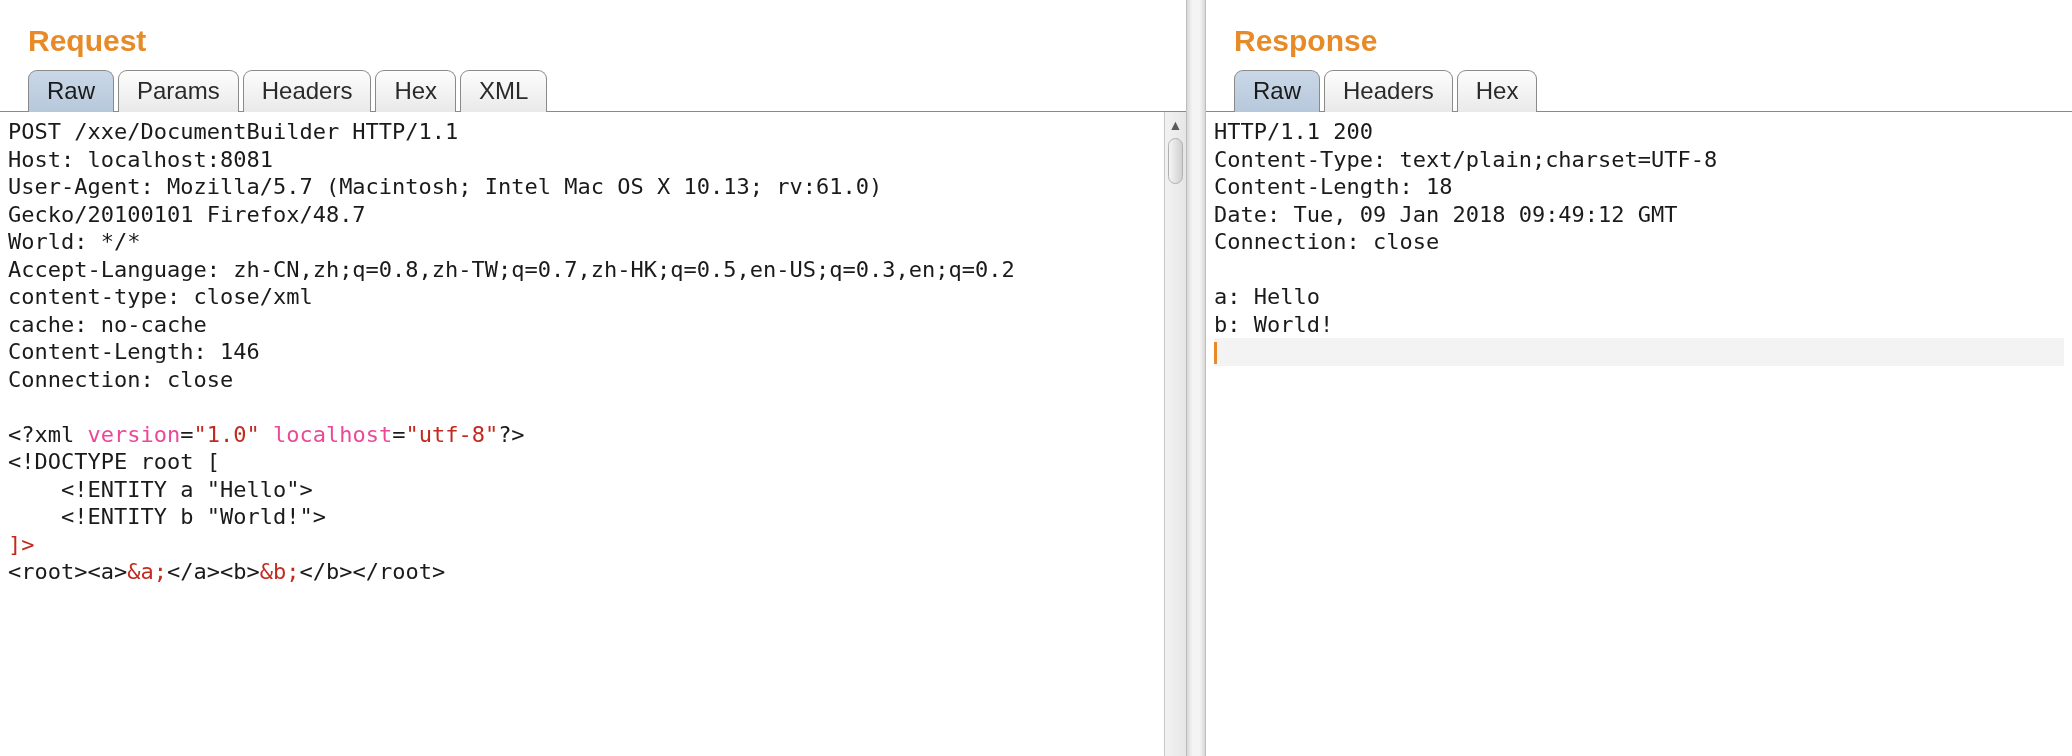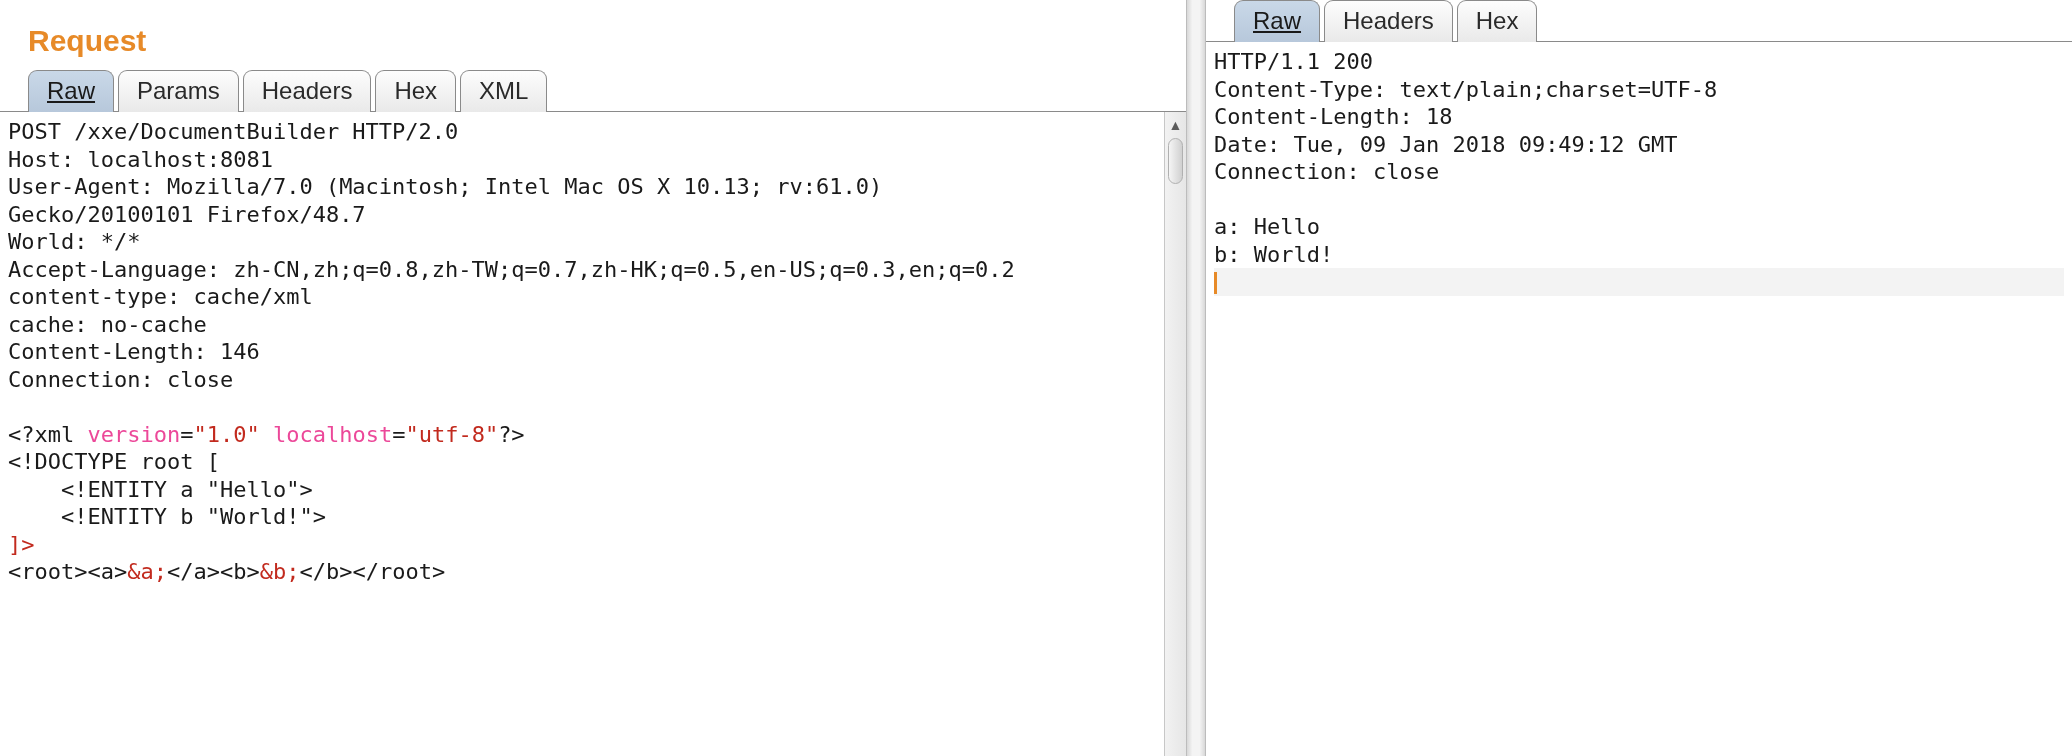--- a/index.html
+++ b/index.html
@@ -72,21 +72,20 @@
     background: linear-gradient(to bottom, #fdfdfd, #e9e9e9);
     margin-right: 4px;
     cursor: pointer;
     user-select: none;
     font-family: "Lucida Grande", "Helvetica Neue", Arial, sans-serif;
     line-height: 1.2;
   }
   .tab.active {
     background: linear-gradient(to bottom, #c9d8e8, #b7c8db);
     color: #1a1a1a;
-    text-decoration: underline;
   }
   .content-border {
     border-top: 1px solid #8a8a8a;
     margin-top: -1px;
     flex: 1;
     position: relative;
     display: flex;
   }
   .content {
     flex: 1;
@@ -159,27 +158,27 @@
 
     <div class="tab-row">
       <div class="tab active">Raw</div>
       <div class="tab">Params</div>
       <div class="tab">Headers</div>
       <div class="tab">Hex</div>
       <div class="tab">XML</div>
     </div>
 
     <div class="content-border">
-      <div class="content"><span>POST /xxe/DocumentBuilder HTTP/2.0</span>
+      <div class="content"><span>POST /xxe/DocumentBuilder HTTP/1.1</span>
 <span>Host: localhost:8081</span>
-<span>User-Agent: Mozilla/7.0 (Macintosh; Intel Mac OS X 10.13; rv:61.0)</span>
+<span>User-Agent: Mozilla/5.7 (Macintosh; Intel Mac OS X 10.13; rv:61.0)</span>
 <span>Gecko/20100101 Firefox/48.7</span>
 <span>World: */*</span>
 <span>Accept-Language: zh-CN,zh;q=0.8,zh-TW;q=0.7,zh-HK;q=0.5,en-US;q=0.3,en;q=0.2</span>
-<span>content-type: cache/xml</span>
+<span>content-type: close/xml</span>
 <span>cache: no-cache</span>
 <span>Content-Length: 146</span>
 <span>Connection: close</span>
 
 <span>&lt;?xml </span><span class="xml-attrname">version</span><span>=</span><span class="xml-attrval">"1.0"</span><span> </span><span class="xml-attrname">localhost</span><span>=</span><span class="xml-attrval">"utf-8"</span><span>?&gt;</span>
 <span>&lt;!DOCTYPE root [</span>
 <span>    &lt;!ENTITY a "Hello"&gt;</span>
 <span>    &lt;!ENTITY b "World!"&gt;</span>
 <span class="xml-bracket">]&gt;</span>
 <span>&lt;root&gt;&lt;a&gt;</span><span class="xml-entity">&amp;a;</span><span>&lt;/a&gt;&lt;b&gt;</span><span class="xml-entity">&amp;b;</span><span>&lt;/b&gt;&lt;/root&gt;</span></div>
@@ -187,20 +186,21 @@
       <div class="scrollbar">
         <div class="scroll-arrow-up">▲</div>
         <div class="scroll-thumb"></div>
       </div>
     </div>
   </div>
 
   <div class="divider"></div>
 
   <div class="panel panel-right">
+    <div class="panel-title">Response</div>
 
     <div class="tab-row">
       <div class="tab active">Raw</div>
       <div class="tab">Headers</div>
       <div class="tab">Hex</div>
     </div>
 
     <div class="content-border">
       <div class="content"><span>HTTP/1.1 200</span>
 <span>Content-Type: text/plain;charset=UTF-8</span>

